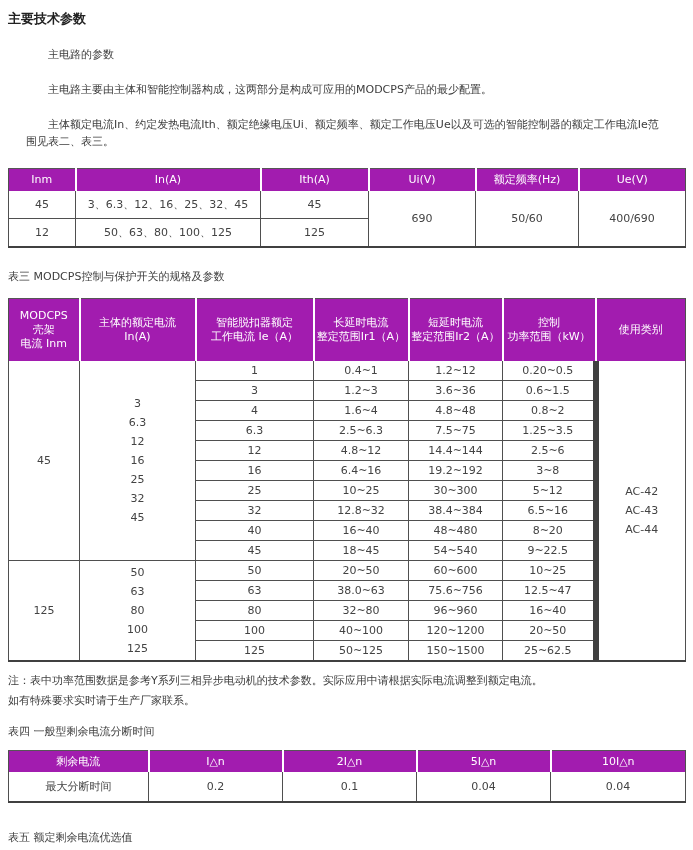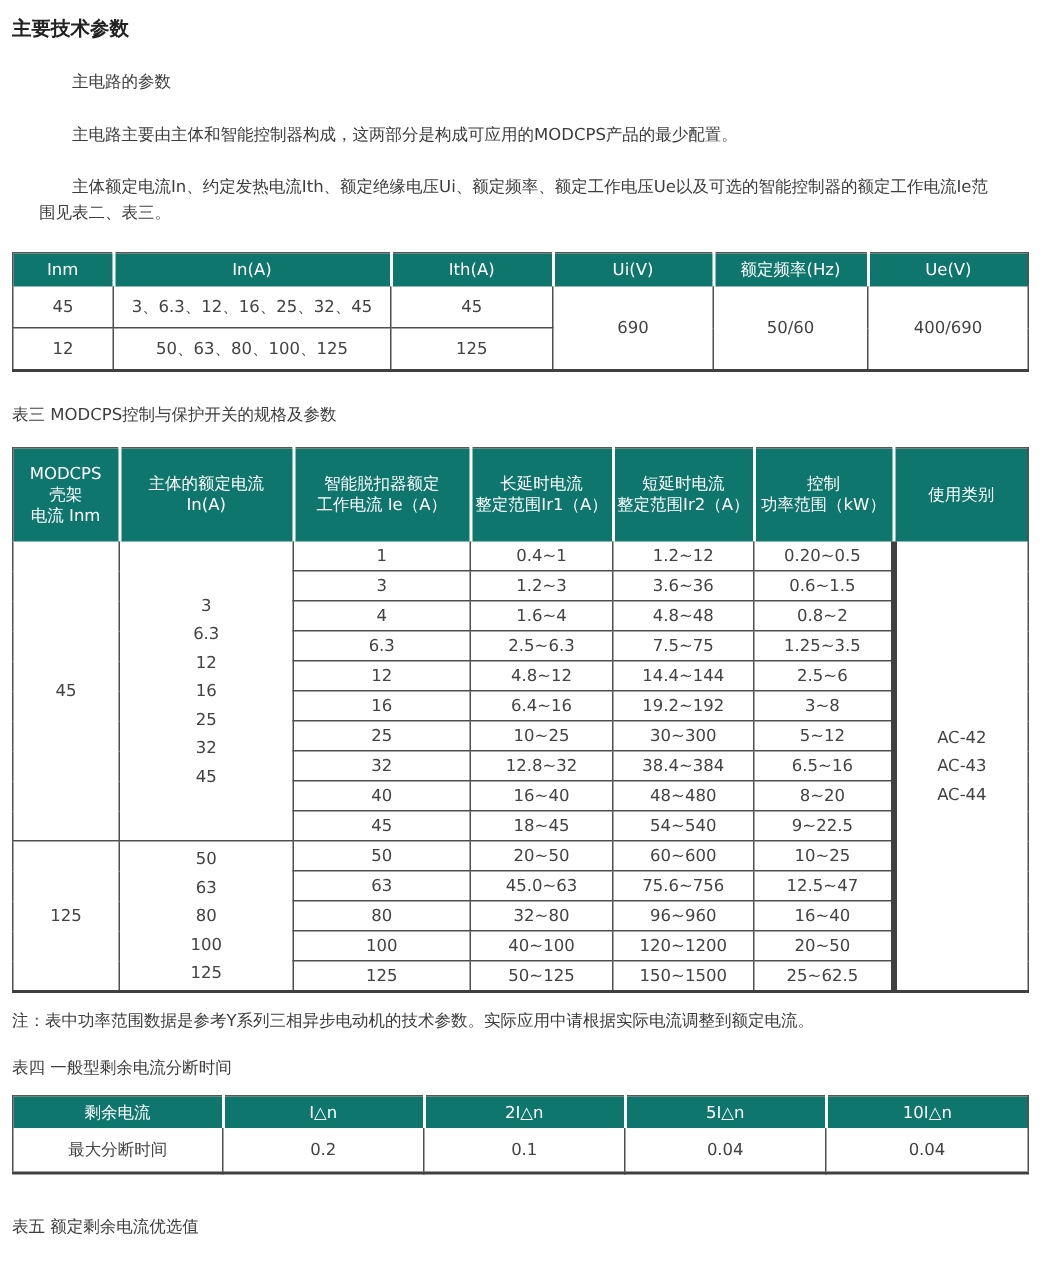--- a/index.html
+++ b/index.html
@@ -18,38 +18,38 @@
   .cap5{margin:27px 0 11px 0;}
   table{
     width:677px;border-collapse:collapse;table-layout:fixed;
     font-size:11px;color:#434343;
     border-top:1px solid #565656;
     border-bottom:2px solid #404040;
     border-left:1px solid #4f4f4f;
     border-right:1px solid #4f4f4f;
   }
   th{
-    background:#0f766e;color:#ffffff;font-weight:normal;
+    background:#a21caf;color:#ffffff;font-weight:normal;
     text-align:center;vertical-align:middle;
     border-right:2px solid #ffffff;
     white-space:pre-line;line-height:14px;
     padding:3px 1px;
   }
   th:last-child{border-right:none;}
   td{text-align:center;vertical-align:middle;white-space:pre-line;}
   
   .t2 th{height:16px;}
   .t2 td{height:25px;border:1px solid #4f4f4f;border-top:none;}
   
   .t3 th{height:56px;}
   .t3 td{height:17px;line-height:17px;}
   .t3 .cell-num{border:1px solid #4f4f4f;border-top:none;}
   .t3 .cell-group{border-right:1px solid #4f4f4f;border-bottom:1px solid #4f4f4f;line-height:19px;}
   .t3 .cell-group-last{border-right:1px solid #4f4f4f;line-height:19px;}
-  .t3 .cell-use{border-left:4px solid #404040;line-height:19px;}
+  .t3 .cell-use{border-left:6px solid #404040;line-height:19px;}
   
   .t4 th,.t5 th{height:15px;}
   .t4 td,.t5 td{height:27px;border:1px solid #4f4f4f;border-top:none;}
   .notes{margin-top:9px;}
   .notes p{margin:0;font-size:11px;line-height:20px;color:#3c3c3c;}
 </style>
 </head>
 <body>
 
 <div class="page">
@@ -208,21 +208,21 @@
 80
 100
 125</td>
         <td class="cell-num">50</td>
         <td class="cell-num">20~50</td>
         <td class="cell-num">60~600</td>
         <td class="cell-num">10~25</td>
       </tr>
       <tr>
         <td class="cell-num">63</td>
-        <td class="cell-num">45.0~63</td>
+        <td class="cell-num">38.0~63</td>
         <td class="cell-num">75.6~756</td>
         <td class="cell-num">12.5~47</td>
       </tr>
       <tr>
         <td class="cell-num">80</td>
         <td class="cell-num">32~80</td>
         <td class="cell-num">96~960</td>
         <td class="cell-num">16~40</td>
       </tr>
       <tr>
@@ -235,20 +235,21 @@
         <td class="cell-num">125</td>
         <td class="cell-num">50~125</td>
         <td class="cell-num">150~1500</td>
         <td class="cell-num">25~62.5</td>
       </tr>
     </tbody>
   </table>
 
   <div class="notes">
     <p>注：表中功率范围数据是参考Y系列三相异步电动机的技术参数。实际应用中请根据实际电流调整到额定电流。</p>
+    <p>如有特殊要求实时请于生产厂家联系。</p>
   </div>
 
   <div class="tbl-caption cap4">表四 一般型剩余电流分断时间</div>
 
   <table class="t4">
     <colgroup>
         <col style="width:140px">
         <col style="width:134px">
         <col style="width:134px">
         <col style="width:134px">

